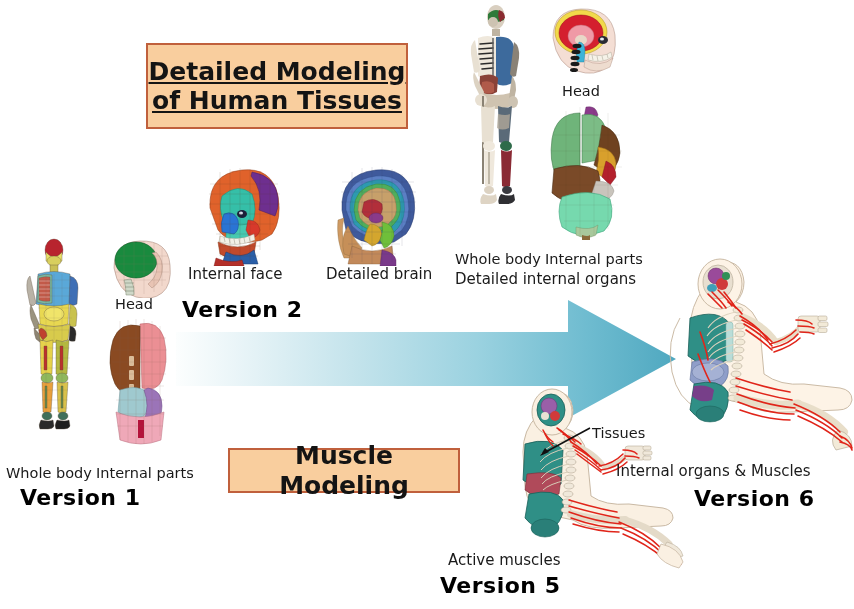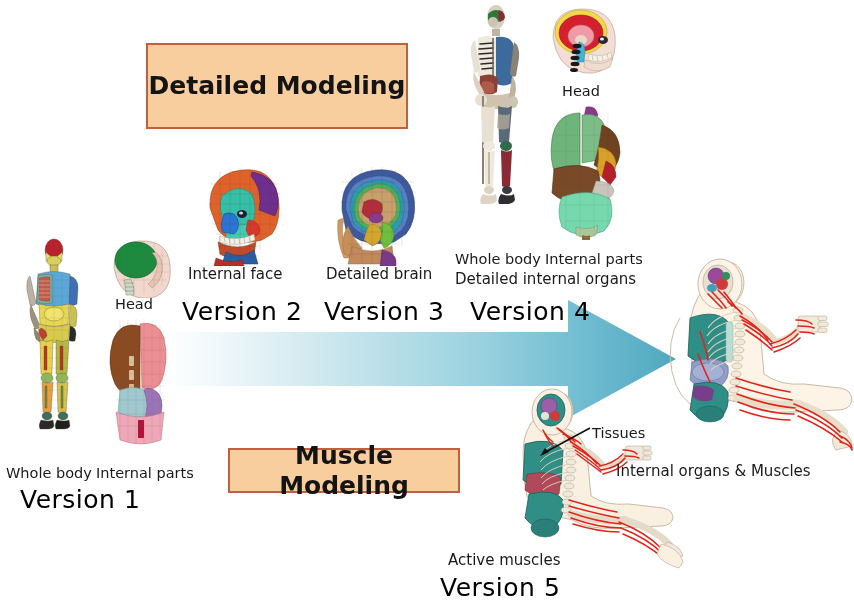--- a/index.html
+++ b/index.html
@@ -23,22 +23,22 @@
     position: absolute;
     font-family: "DejaVu Sans", "Liberation Sans", sans-serif;
     font-size: 15px;
     color: #1a1a1a;
     white-space: nowrap;
     letter-spacing: 0px;
   }
   .version-label {
     position: absolute;
     font-family: "DejaVu Sans", "Liberation Sans", sans-serif;
-    font-size: 25px;
-    font-weight: normal;
+    font-size: 22px;
+    font-weight: bold;
     color: #000000;
     white-space: nowrap;
     letter-spacing: 0.5px;
   }
   .small-label {
     position: absolute;
     font-family: "DejaVu Sans", "Liberation Sans", sans-serif;
     font-size: 14.5px;
     color: #1a1a1a;
     white-space: nowrap;
@@ -55,20 +55,21 @@
     display: flex;
     align-items: center;
     justify-content: center;
     text-align: center;
     line-height: 1.18;
     box-sizing: border-box;
   }
   #title-tissues {
     left: 146px; top: 43px; width: 262px; height: 86px;
     font-size: 25px;
+    text-decoration: underline;
   }
   #title-muscle {
     left: 228px; top: 448px; width: 232px; height: 45px;
     font-size: 25px;
   }
 
   
   #arrow {
     position: absolute;
     left: 176px;
@@ -344,21 +345,20 @@
           <line x1="32" y1="2" x2="32" y2="96"></line>
         <line x1="42" y1="1" x2="42" y2="98"></line>
           <line x1="52" y1="1" x2="52" y2="98"></line>
         <line x1="62" y1="3" x2="62" y2="96"></line>
           <line x1="72" y1="8" x2="72" y2="80"></line>
         <line x1="80" y1="18" x2="80" y2="62"></line>
       </g>
     </svg>
   </div>
   <span class="caption" style="left:326px; top:265px;">Detailed brain</span>
-  <span class="version-label" style="left:324px; top:297px;">Version 3</span>
 
   <div class="art" id="v4-whole-body" style="left:462px; top:4px; width:72px; height:244px;">
     <svg width="72" height="244" viewBox="0 0 72 244">
 
       <ellipse cx="34" cy="13" rx="9" ry="12" fill="#d9cfc0"></ellipse>
       <path d="M26 10 q8 -8 16 0 l0 6 q-8 4 -16 0 z" fill="#2f7a3a"></path>
       <path d="M37 6 q6 2 6 8 l-5 4 q-3 -6 -1 -12 z" fill="#8a2b30"></path>
       <ellipse cx="31" cy="18" rx="5" ry="5" fill="#cdc3b2"></ellipse>
 
       <rect x="30" y="25" width="8" height="7" fill="#bfb4a2"></rect>
@@ -478,21 +478,20 @@
           <line x1="40" y1="2" x2="40" y2="132"></line>
         <line x1="54" y1="2" x2="54" y2="132"></line>
           <line x1="68" y1="8" x2="68" y2="124"></line>
       </g>
     </svg>
   </div>
 
   <span class="small-label" style="left:455px; top:251px;">Whole body</span>
   <span class="small-label" style="left:545px; top:251px;">Internal parts</span>
   <span class="caption" style="left:455px; top:270px;">Detailed internal organs</span>
-  <span class="version-label" style="left:470px; top:297px;">Version 4</span>
 
   <div class="art" id="v5-seated" style="left:485px; top:388px; width:200px; height:185px;">
     <svg width="200" height="185" viewBox="0 0 200 185">
 
       <path d="M52 28 q-4 -22 16 -24 q18 -2 20 18 q0 12 -8 18 q18 6 22 26 l4 42 q14 10 38 8 l34 4 q10 2 10 10
                q-2 8 -12 8 l-44 2 q-30 2 -44 -8 l-28 -6 q-18 -6 -20 -28 l-2 -34 q0 -22 14 -36 z" fill="#faf0e2" stroke="#c9b9a4" stroke-width="1"></path>
 
       <ellipse cx="67" cy="24" rx="20" ry="23" fill="#faf0e2" stroke="#c9b9a4" stroke-width="1"></ellipse>
 
       <ellipse cx="66" cy="22" rx="14" ry="16" fill="#2f8f86" stroke="#1b6059" stroke-width="0.8"></ellipse>
@@ -673,24 +672,26 @@
         <path d="M148 158 q28 12 44 26"></path>
         <path d="M190 178 q10 4 12 12"></path>
           <path d="M190 184 q10 2 12 8"></path>
         <path d="M50 74 q6 16 8 28"></path>
           <path d="M48 96 q6 16 12 28"></path>
       </g>
     </svg>
   </div>
 
   <span class="caption" style="left:616px; top:462px;">Internal organs &amp; Muscles</span>
+  <span class="version-label" style="left:694px; top:486px;">Version 6</span>
 
   <div class="title-box" id="title-tissues">
     <span style="display:block;">
       <span style="display:block;">Detailed Modeling</span>
+      <span style="display:block;">of Human Tissues</span>
     </span>
   </div>
 
   <div class="title-box" id="title-muscle">
     <span>Muscle Modeling</span>
   </div>
 
 </div>
 
 </body></html>

